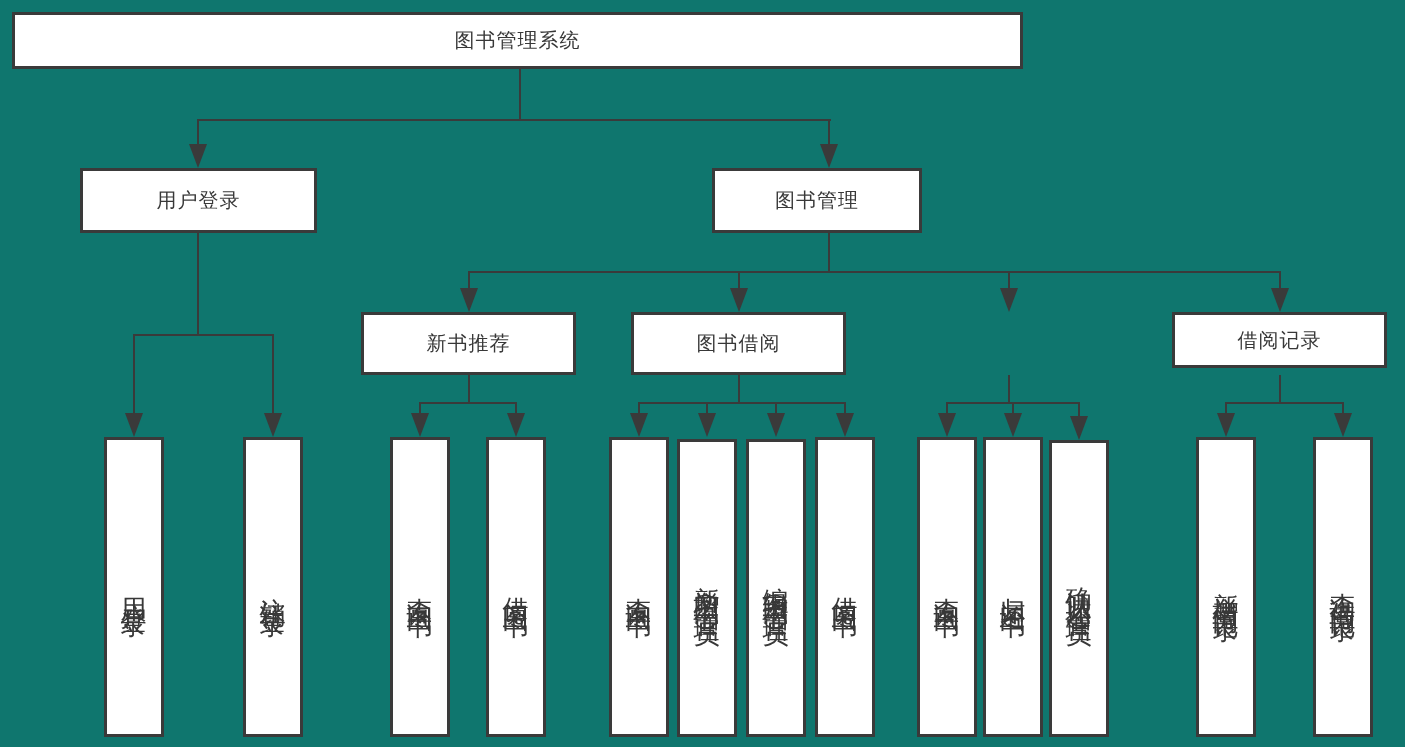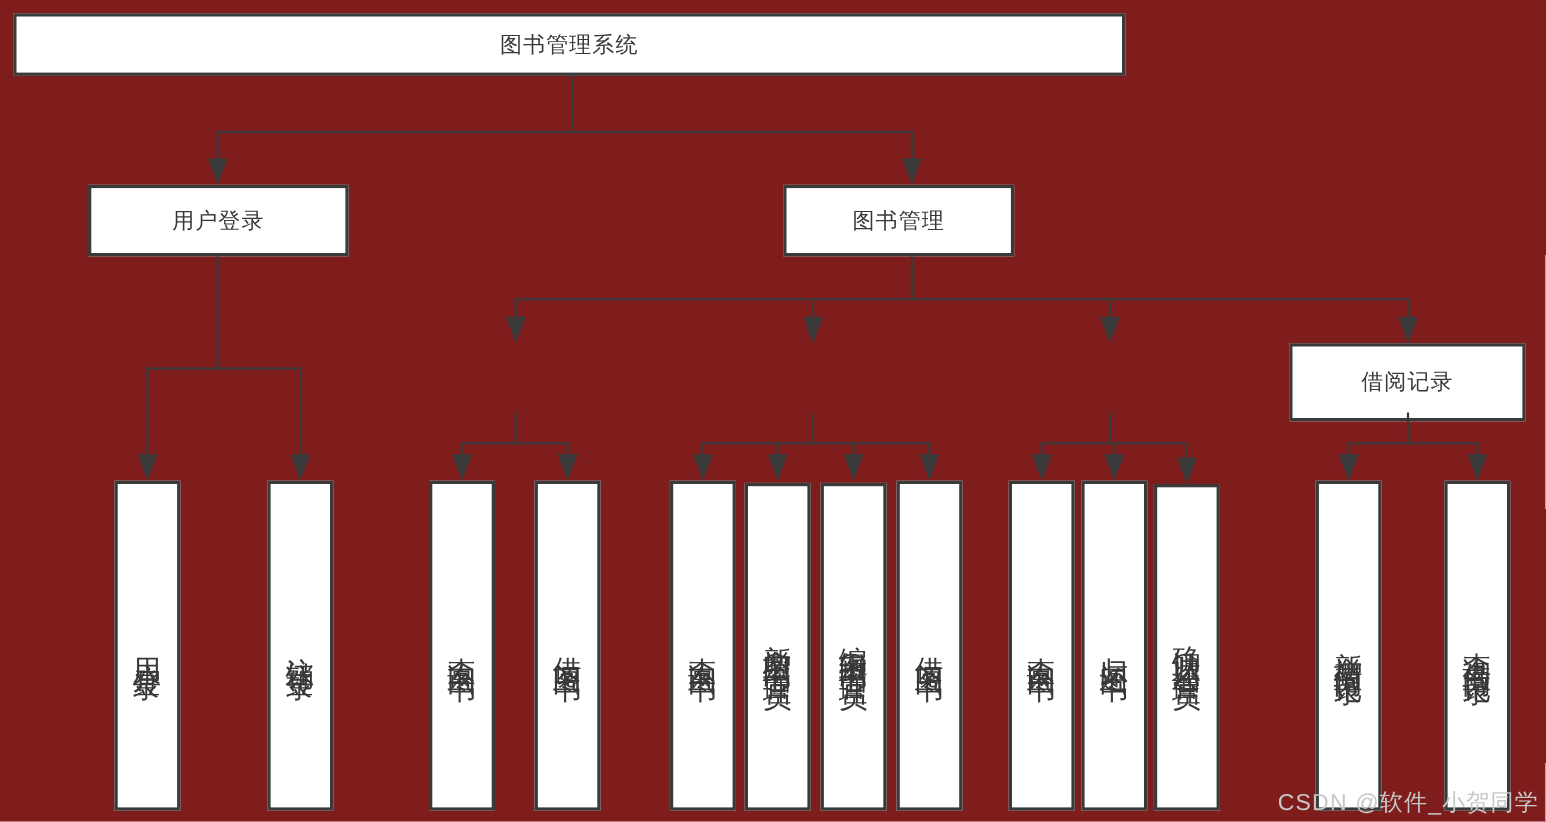--- a/index.html
+++ b/index.html
@@ -8,21 +8,21 @@
     background: #ffffff;
     width: 1405px;
     height: 747px;
     overflow: hidden;
     font-family: "Liberation Sans", "DejaVu Sans", sans-serif;
   }
   #canvas {
     position: relative;
     width: 1405px;
     height: 747px;
-    background: #7f1d1d;
+    background: #0f766e;
   }
   .box {
     position: absolute;
     box-sizing: border-box;
     border: 3px solid #3a3a3a;
     background: #ffffff;
     display: flex;
     align-items: center;
     justify-content: center;
     color: #383838;
@@ -82,21 +82,27 @@
     <span>图书管理系统</span>
   </div>
 
   <div class="box h-label" style="left:80px; top:168px; width:237px; height:65px;">
     <span>用户登录</span>
   </div>
   <div class="box h-label" style="left:712px; top:168px; width:210px; height:65px;">
     <span>图书管理</span>
   </div>
 
-  <div class="box h-label" style="left:1172px; top:312px; width:215px; height:71px;">
+  <div class="box h-label" style="left:361px; top:312px; width:215px; height:63px;">
+    <span>新书推荐</span>
+  </div>
+  <div class="box h-label" style="left:631px; top:312px; width:215px; height:63px;">
+    <span>图书借阅</span>
+  </div>
+  <div class="box h-label" style="left:1172px; top:312px; width:215px; height:56px;">
     <span>借阅记录</span>
   </div>
 
   <div class="box leaf" style="left:104px;">
     <span class="vtext">用户登录</span>
   </div>
   <div class="box leaf" style="left:243px;">
     <span class="vtext">注销登录</span>
   </div>
 
@@ -203,15 +209,14 @@
 
   <div>
     <div class="vline" style="left:1279px; top:375px; height:29px;"></div>
     <div class="hline" style="left:1225px; top:402px; width:119px;"></div>
     <div class="vline" style="left:1225px; top:402px; height:14px;"></div>
     <div class="arrow" style="left:1217px; top:413px;"></div>
     <div class="vline" style="left:1342px; top:402px; height:14px;"></div>
     <div class="arrow" style="left:1334px; top:413px;"></div>
   </div>
 
-  <div id="watermark">CSDN @软件_小贺同学</div>
 
 </div>
 
 </body></html>

